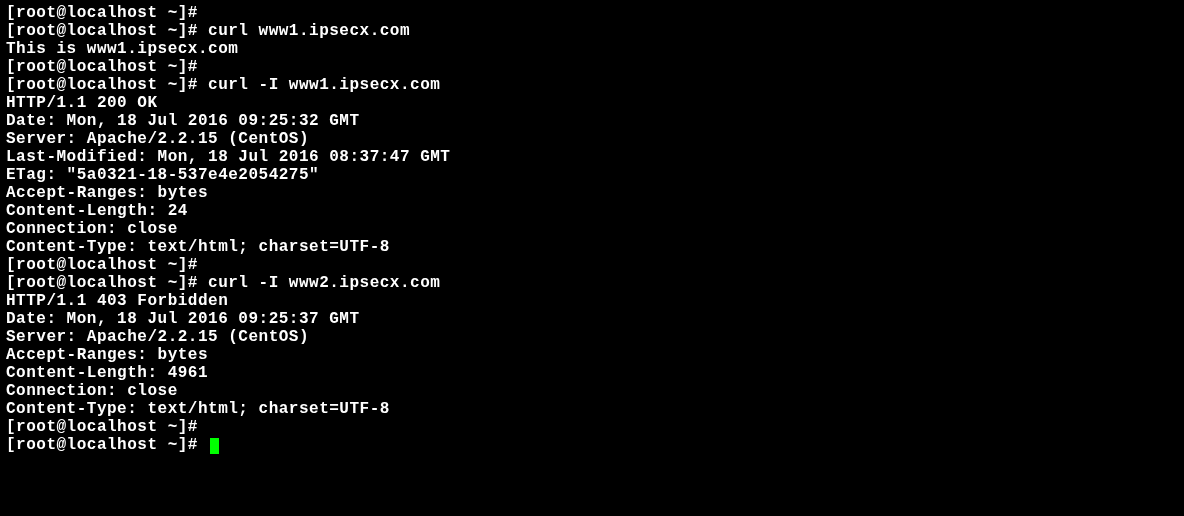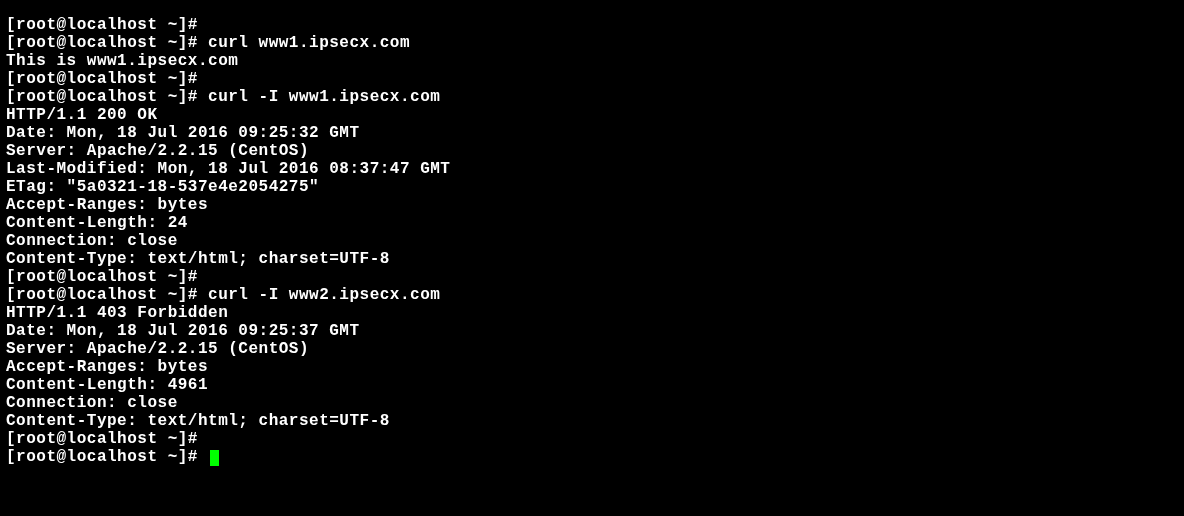--- a/index.html
+++ b/index.html
@@ -8,21 +8,21 @@
     background: #000;
     color: #fff;
     font-family: "Courier New", Courier, monospace;
     font-size: 16px;
     line-height: 18px;
     width: 1184px;
     height: 516px;
     overflow: hidden;
   }
   .terminal {
-    padding: 16px 6px;
+    padding: 4px 6px;
     white-space: pre;
     letter-spacing: 0.5px;
     font-weight: bold;
   }
   .line { display: block; }
   .cursor {
     display: inline-block;
     width: 9px;
     height: 16px;
     background: #00ff00;

